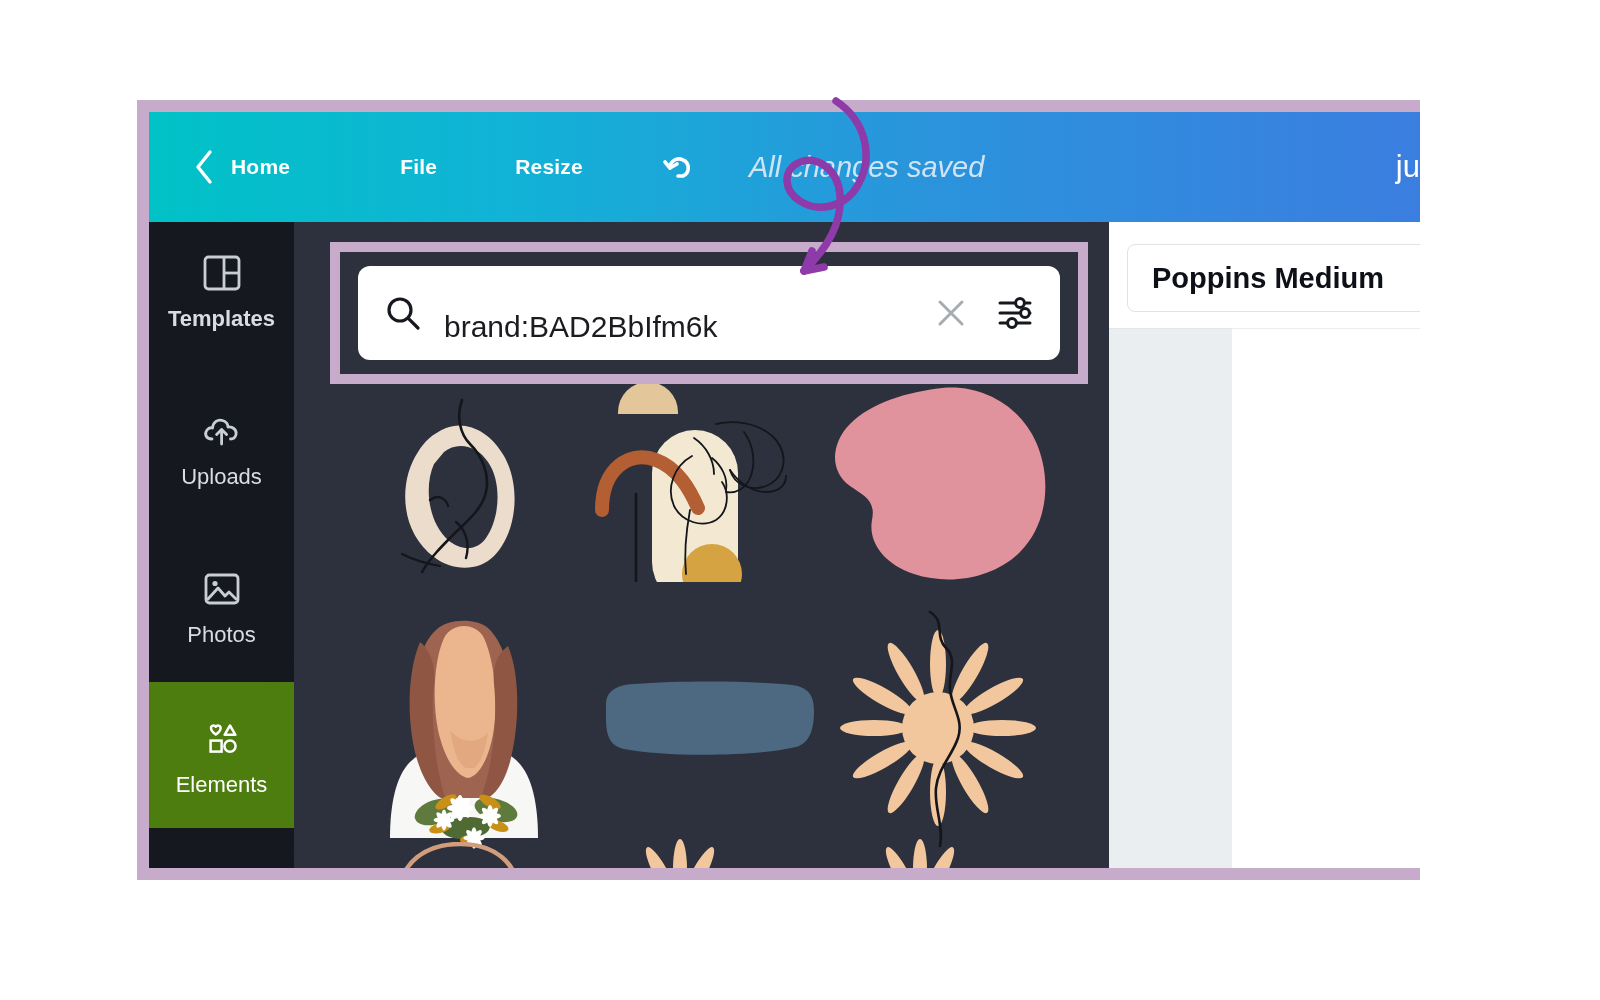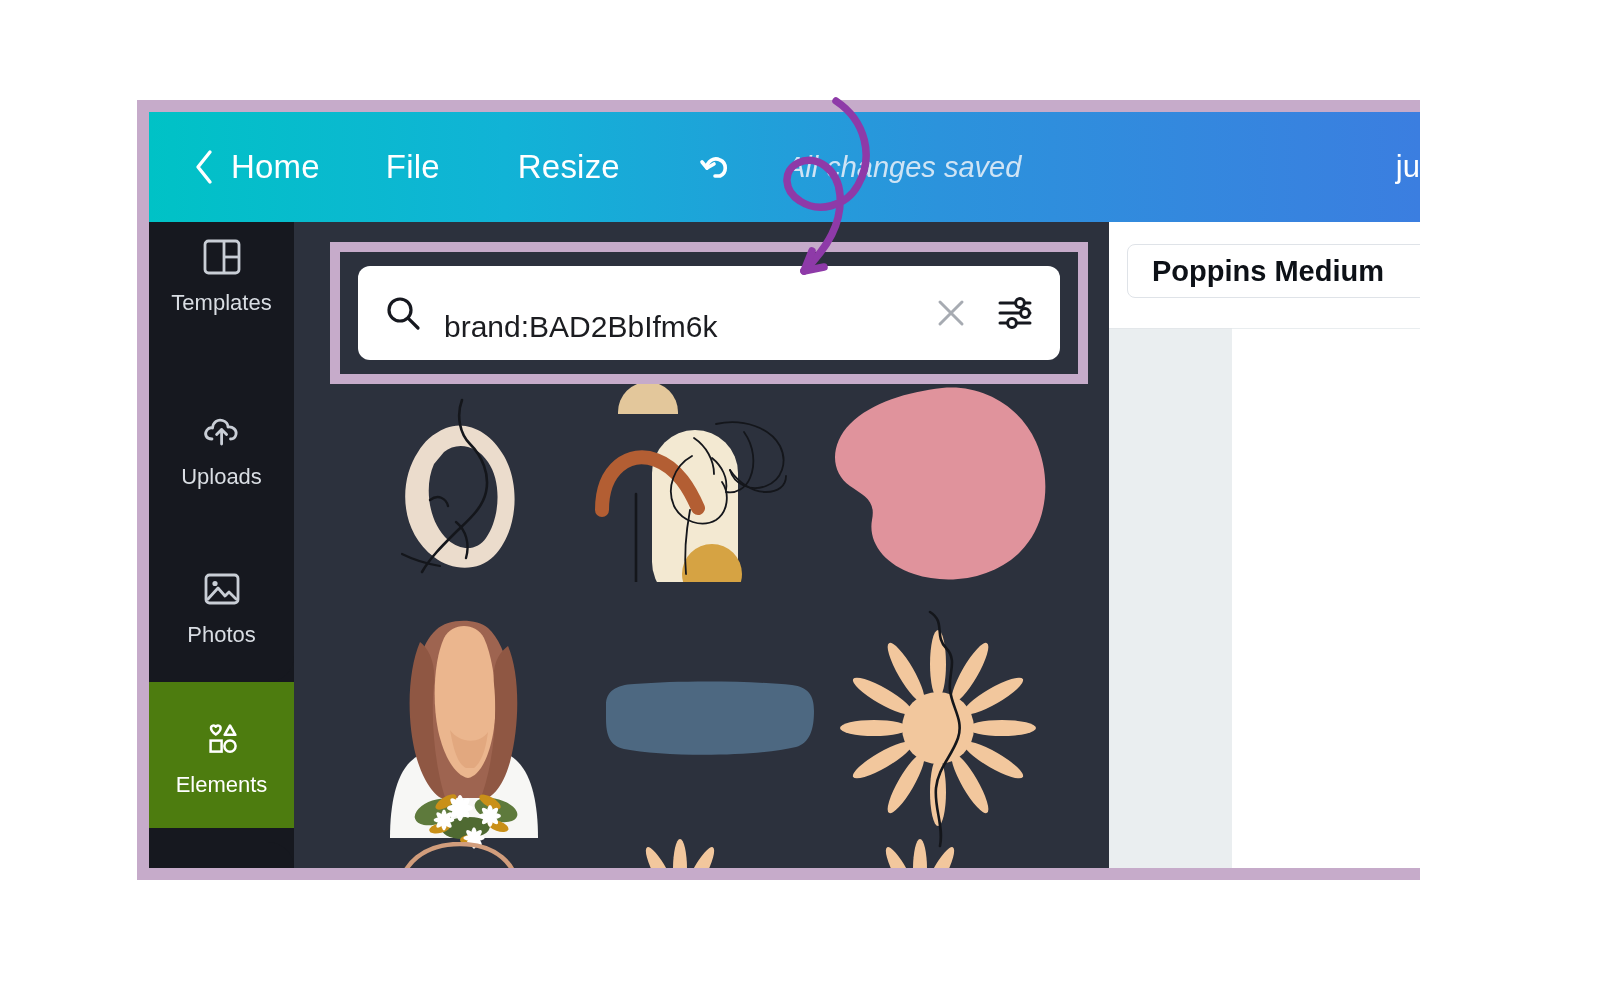--- a/index.html
+++ b/index.html
@@ -35,25 +35,25 @@
     display:flex;align-items:center;
     color:#ffffff;
     overflow:hidden;
   }
   .tb-back{
     margin-left:42px;width:26px;height:40px;
     display:flex;align-items:center;justify-content:center;
     cursor:pointer;
   }
   .tb-item{
-    font-size:33px;font-weight:normal;color:#ffffff;
+    font-size:21px;font-weight:bold;color:#ffffff;
     letter-spacing:.2px;white-space:nowrap;cursor:pointer;
   }
   #tb-home{margin-left:14px;}
-  #tb-file{margin-left:66px;}
+  #tb-file{margin-left:110px;}
   #tb-resize{margin-left:78px;}
   #tb-undo{margin-left:74px;width:46px;height:46px;display:flex;align-items:center;justify-content:center;cursor:pointer;}
   #tb-status{
     margin-left:46px;font-size:29px;font-style:italic;font-weight:400;
     color:#cfe4f5;white-space:nowrap;
   }
   #tb-doc{
     position:absolute;right:0;top:50%;transform:translateY(-50%);
     font-size:31px;font-weight:normal;color:#ffffff;white-space:nowrap;
   }
@@ -116,21 +116,21 @@
   #right-area{
     position:absolute;left:960px;top:110px;
     width:311px;height:646px;background:#ffffff;
   }
   #font-toolbar{
     position:absolute;left:0;top:0;width:311px;height:106px;
     background:#ffffff;
   }
   #font-box{
     position:absolute;left:18px;top:22px;
-    width:330px;height:54px;
+    width:330px;height:68px;
     border:1px solid #dfe3e8;border-radius:8px;
     display:flex;align-items:center;
     box-sizing:border-box;padding:0 24px;
     background:#ffffff;cursor:pointer;
   }
   #font-name{font-size:29px;font-weight:bold;color:#0d1117;white-space:nowrap;}
   #canvas-gutter{
     position:absolute;left:0;top:106px;width:123px;height:540px;
     background:#eaeef0;border-top:1px solid #e3e7ea;
   }
@@ -171,21 +171,21 @@
         </svg>
       </div>
 
       <div id="tb-status">All changes saved</div>
 
       <div id="tb-doc">ju</div>
     </div>
 
     <div id="left-rail">
 
-      <div class="rail-item" style="top:12px;">
+      <div class="rail-item" style="top:28px;font-weight:bold;">
         <span class="rail-icon">
           <svg width="46" height="46" viewBox="0 0 46 46" fill="none">
             <rect x="6" y="7" width="34" height="32" rx="3.5" stroke="#c9ced6" stroke-width="2.8"></rect>
             <path d="M25 7 L25 39" stroke="#c9ced6" stroke-width="2.8"></path>
             <path d="M25 23 L40 23" stroke="#c9ced6" stroke-width="2.8"></path>
           </svg>
         </span>
         <span class="rail-label">Templates</span>
       </div>
 

